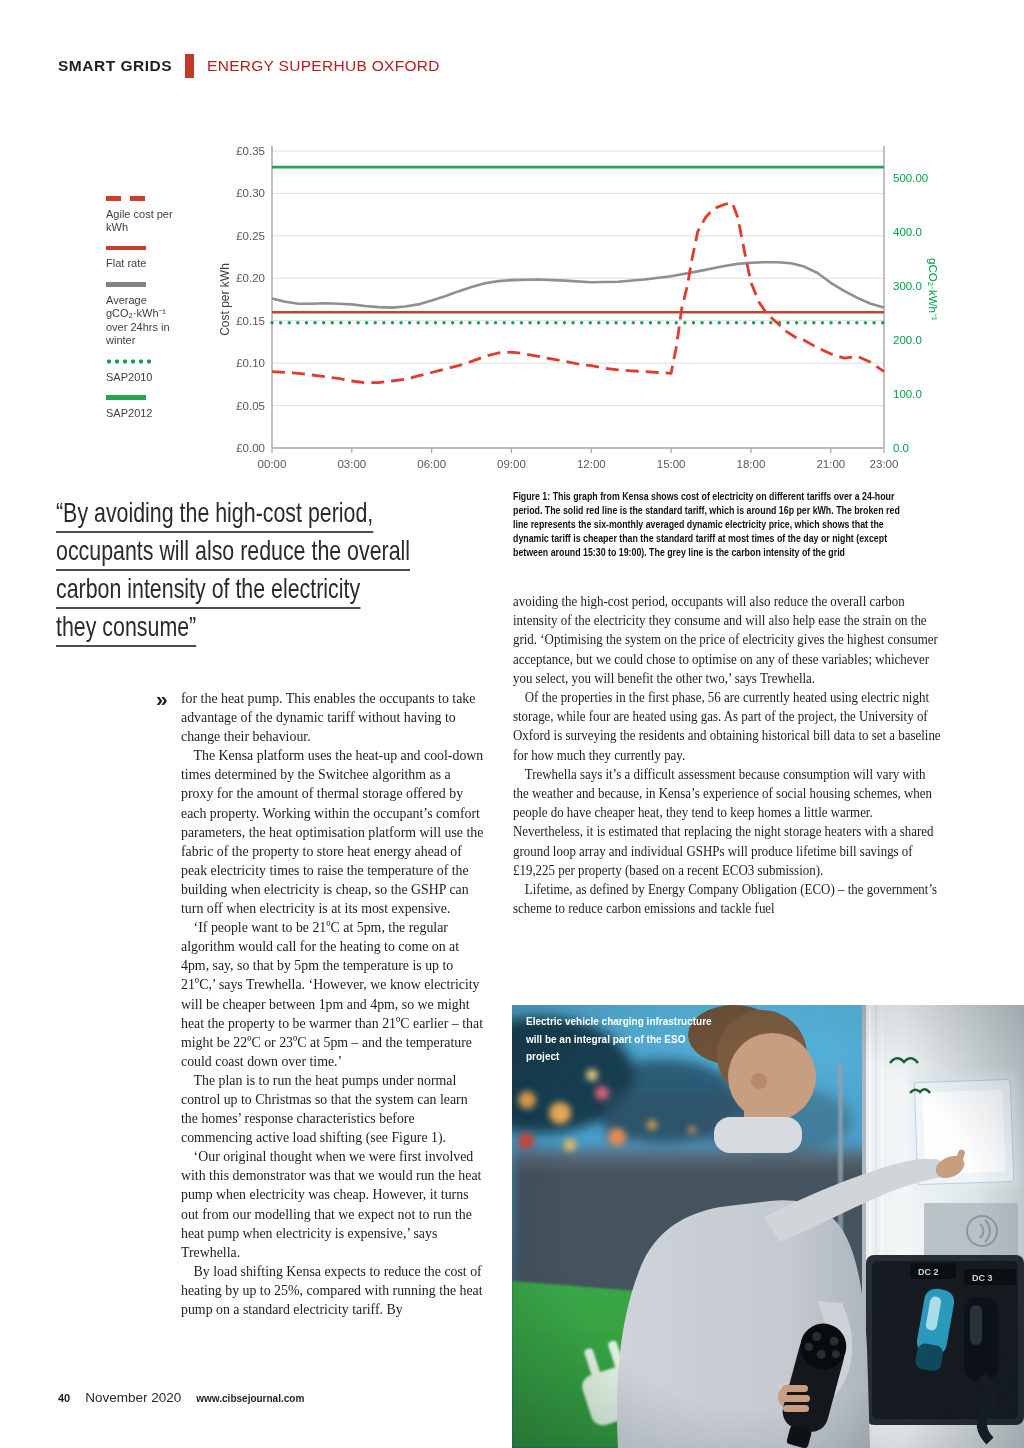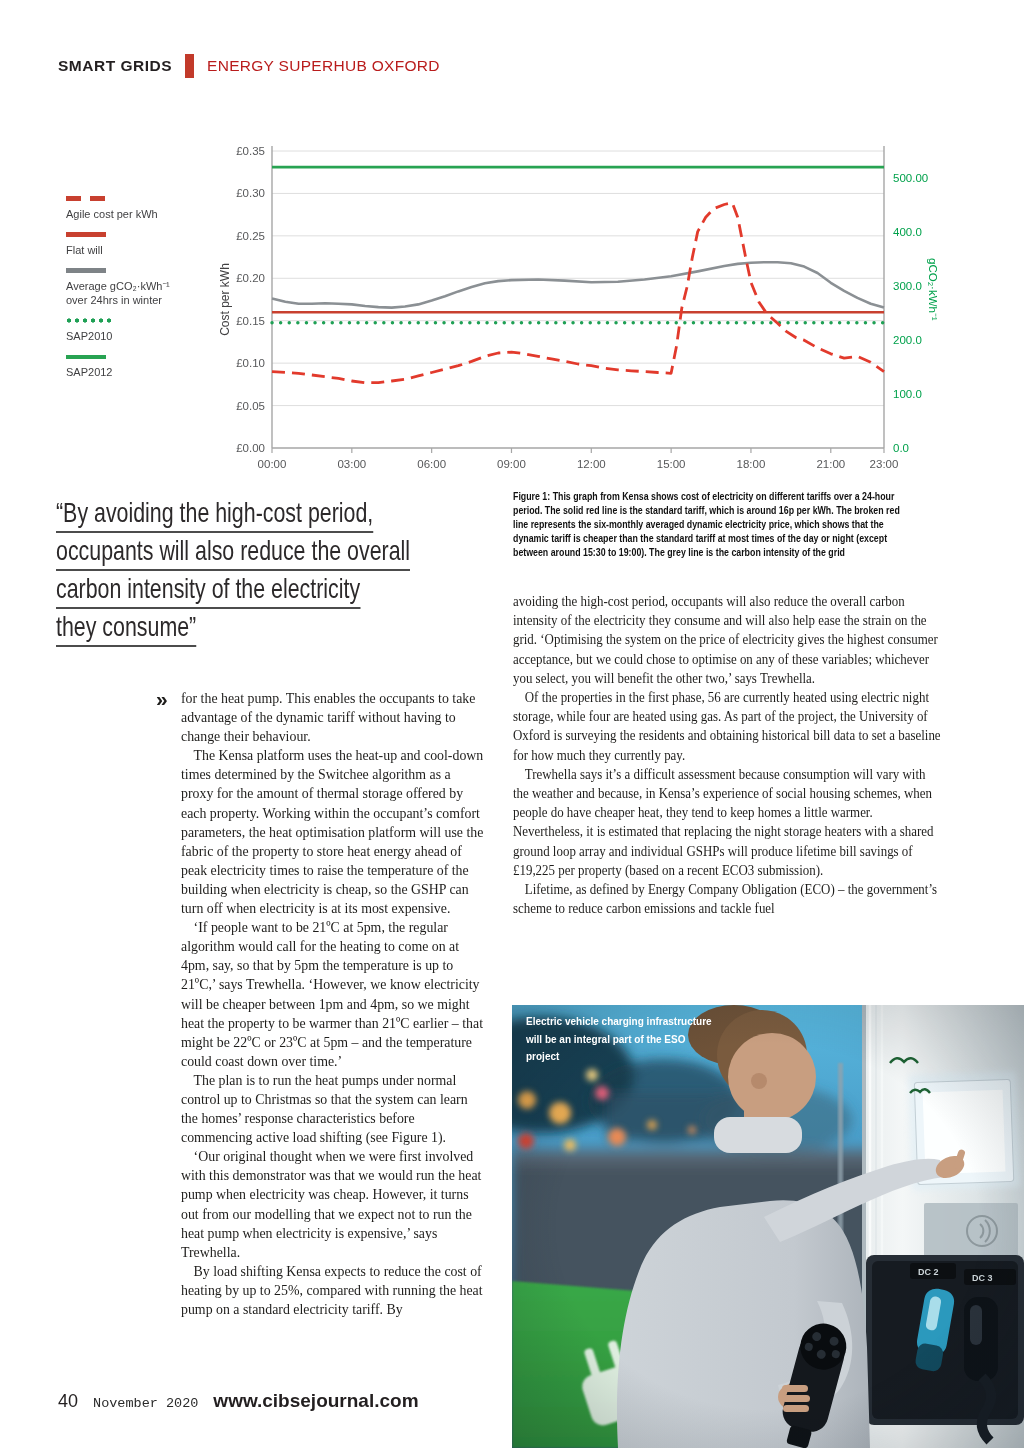--- a/index.html
+++ b/index.html
@@ -5,21 +5,21 @@
   html,body{margin:0;padding:0;background:#9a9a9a;}
   .page{position:relative;width:1024px;height:1448px;background:#ffffff;margin:0 auto;
         font-family:"Liberation Sans",sans-serif;color:#231f20;overflow:hidden;}
   
   .header{position:absolute;left:58px;top:54px;display:flex;align-items:center;gap:13px;}
   .header .sec{font-weight:bold;font-size:15.5px;letter-spacing:.5px;}
   .header .bar{width:9px;height:24px;background:#c23a2a;}
   .header .ttl{font-size:15.5px;letter-spacing:.3px;color:#b91c1c;}
   
   .legend{position:absolute;left:66px;top:196px;width:118px;}
-  .leg-item{margin-bottom:11px;}
+  .leg-item{margin-bottom:11px;margin-left:40px;}
   .swatch{height:4.5px;width:40px;margin-bottom:7px;}
   .sw-red-dashed{background:repeating-linear-gradient(90deg,#c8402f 0 15px,transparent 15px 24px);}
   .sw-red-solid{background:#c8402f;}
   .sw-grey-solid{background:#7e8387;height:5px;}
   .sw-green-dotted{background-image:radial-gradient(circle 2.1px at 3px 2.5px,#1fa055 97%,transparent);
                    background-size:8px 5px;background-repeat:repeat-x;height:5px;width:46px;}
   .sw-green-solid{background:#28a352;}
   .leg-label{font-size:11px;line-height:13.5px;color:#3f3f41;}
   
   #chart{position:absolute;left:215px;top:140px;}
@@ -41,43 +41,43 @@
     transform:scaleX(.90);line-height:19.1px;}
   .col-right{position:absolute;left:513px;top:591px;width:512px;height:410px;
     transform:scaleX(.84);line-height:19.2px;}
   
   .photo{position:absolute;left:512px;top:1005px;width:512px;height:443px;overflow:hidden;z-index:3;}
   .photo svg{position:absolute;left:0;top:0;}
   .photo-caption{position:absolute;left:14px;top:8px;width:190px;color:#fff;font-weight:bold;
     font-size:10px;line-height:17.6px;z-index:4;}
   
   .footer{position:absolute;left:58px;top:1390px;display:flex;align-items:baseline;gap:15px;}
-  .footer .pno{font-size:18px;font-weight:normal;}
-  .footer .issue{font-size:13.5px;color:#2b2b2b;font-family:Liberation Mono, monospace;}
-  .footer .site{font-size:19px;font-weight:bold;}
+  .footer .pno{font-size:11px;font-weight:bold;}
+  .footer .issue{font-size:13.5px;color:#2b2b2b;}
+  .footer .site{font-size:10px;font-weight:bold;}
 </style>
 </head>
 <body>
 
 <div class="page">
 
   <div class="header">
     <span class="sec">SMART GRIDS</span>
     <span class="bar"></span>
     <span class="ttl">ENERGY SUPERHUB OXFORD</span>
   </div>
 
   <div class="legend" id="legend">
       <div class="leg-item">
         <div class="swatch sw-red-dashed"></div>
         <div class="leg-label">Agile cost per kWh</div>
       </div>
       <div class="leg-item">
         <div class="swatch sw-red-solid"></div>
-        <div class="leg-label">Flat will</div>
+        <div class="leg-label">Flat rate</div>
       </div>
       <div class="leg-item">
         <div class="swatch sw-grey-solid"></div>
         <div class="leg-label">Average gCO₂·kWh⁻¹ over 24hrs in winter</div>
       </div>
       <div class="leg-item">
         <div class="swatch sw-green-dotted"></div>
         <div class="leg-label">SAP2010</div>
       </div>
       <div class="leg-item">

